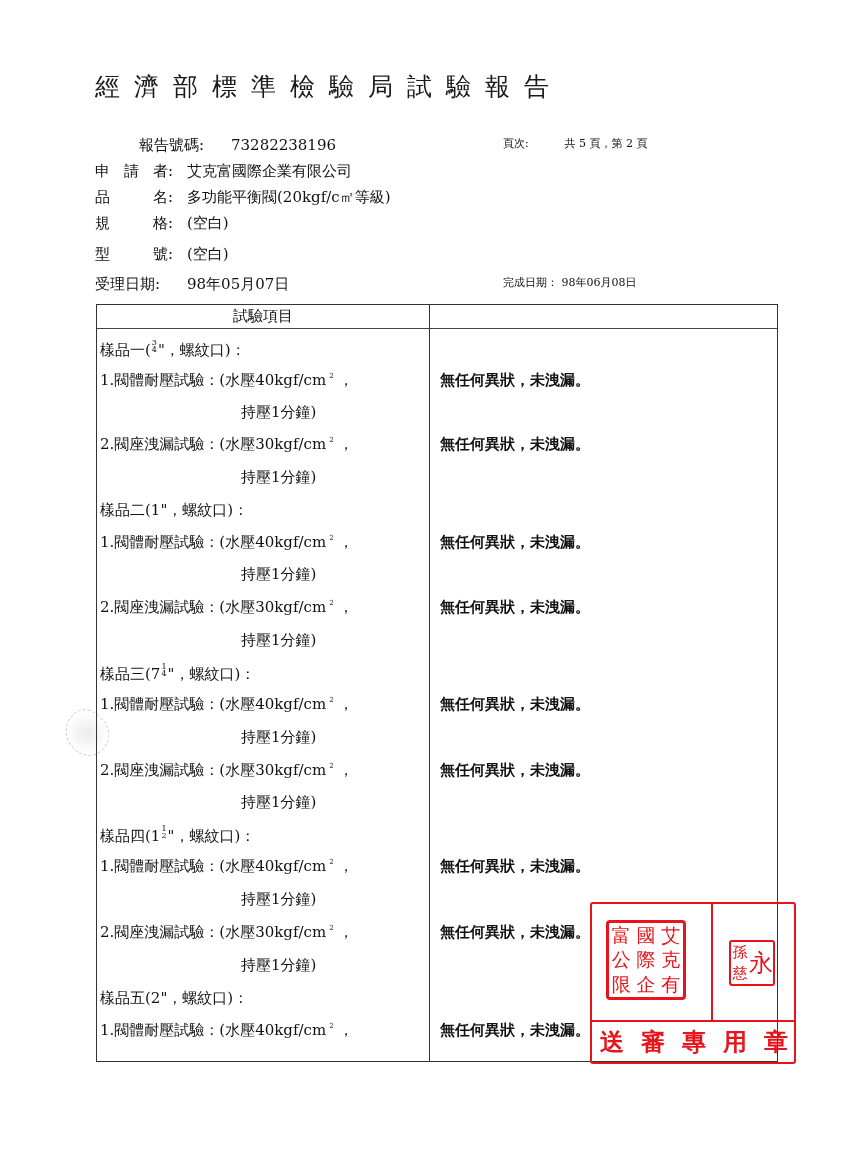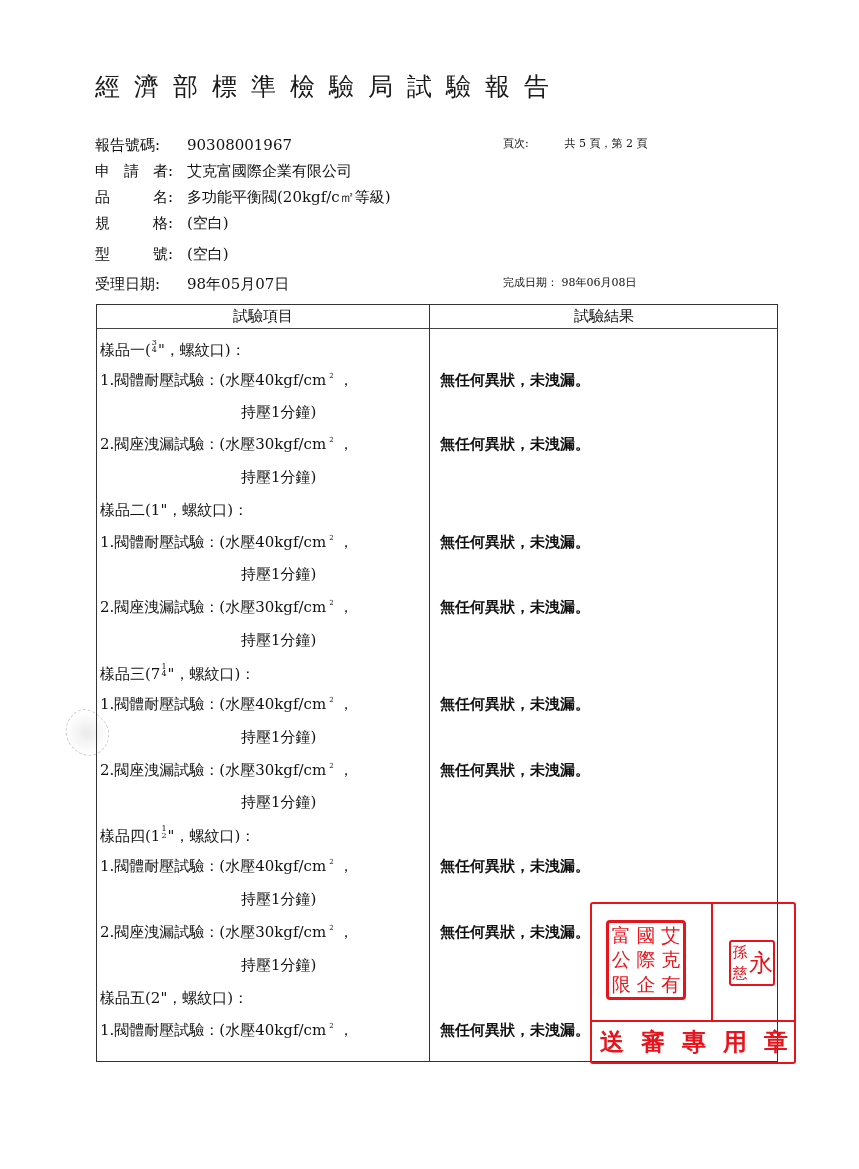--- a/index.html
+++ b/index.html
@@ -214,23 +214,23 @@
     transform: rotate(40deg);
     opacity: 0.6;
     background: radial-gradient(circle, rgba(120,120,120,0.25) 0%, rgba(255,255,255,0) 70%);
   }
 </style>
 </head>
 <body>
 
 <div class="title">經濟部標準檢驗局試驗報告</div>
 
-<div class="meta-row" style="top:136px;">
+<div class="meta-row" style="top:136px;margin-left:44px;">
   <span class="meta-label">報告號碼:</span>
-  <span class="meta-value">90308001967</span>
+  <span class="meta-value">73282238196</span>
 </div>
 <div class="meta-right" style="left:503px; top:136px;">
   <span style="display:inline-block;width:58px;">頁次:</span>
   <span>共 5 頁，第 2 頁</span>
 </div>
 
 <div class="meta-row" style="top:162px;">
   <span class="lbl3">
     <span>申</span>
     <span>請</span>
@@ -270,21 +270,20 @@
 <div class="meta-right" style="left:503px; top:275px;">
   <span>完成日期：</span>
   <span>98年06月08日</span>
 </div>
 
 <div class="smudge"></div>
 
 <div class="tbl">
   <div class="tbl-header">
     <div class="th left">試驗項目</div>
-    <div class="th right">試驗結果</div>
   </div>
   <div class="col-divider"></div>
 
   <div class="line item-col" style="top:34px;">
     <span>樣品一(</span><span class="frac"><span>3</span><span>4</span></span><span>"，螺紋口)：</span>
   </div>
   <div class="line item-col" style="top:66px;">
     <span>1.閥體耐壓試驗：(水壓40kgf/cm</span><sup class="sq">2</sup><span> ，</span>
   </div>
   <div class="line cont-col" style="top:98px;">持壓1分鐘)</div>

